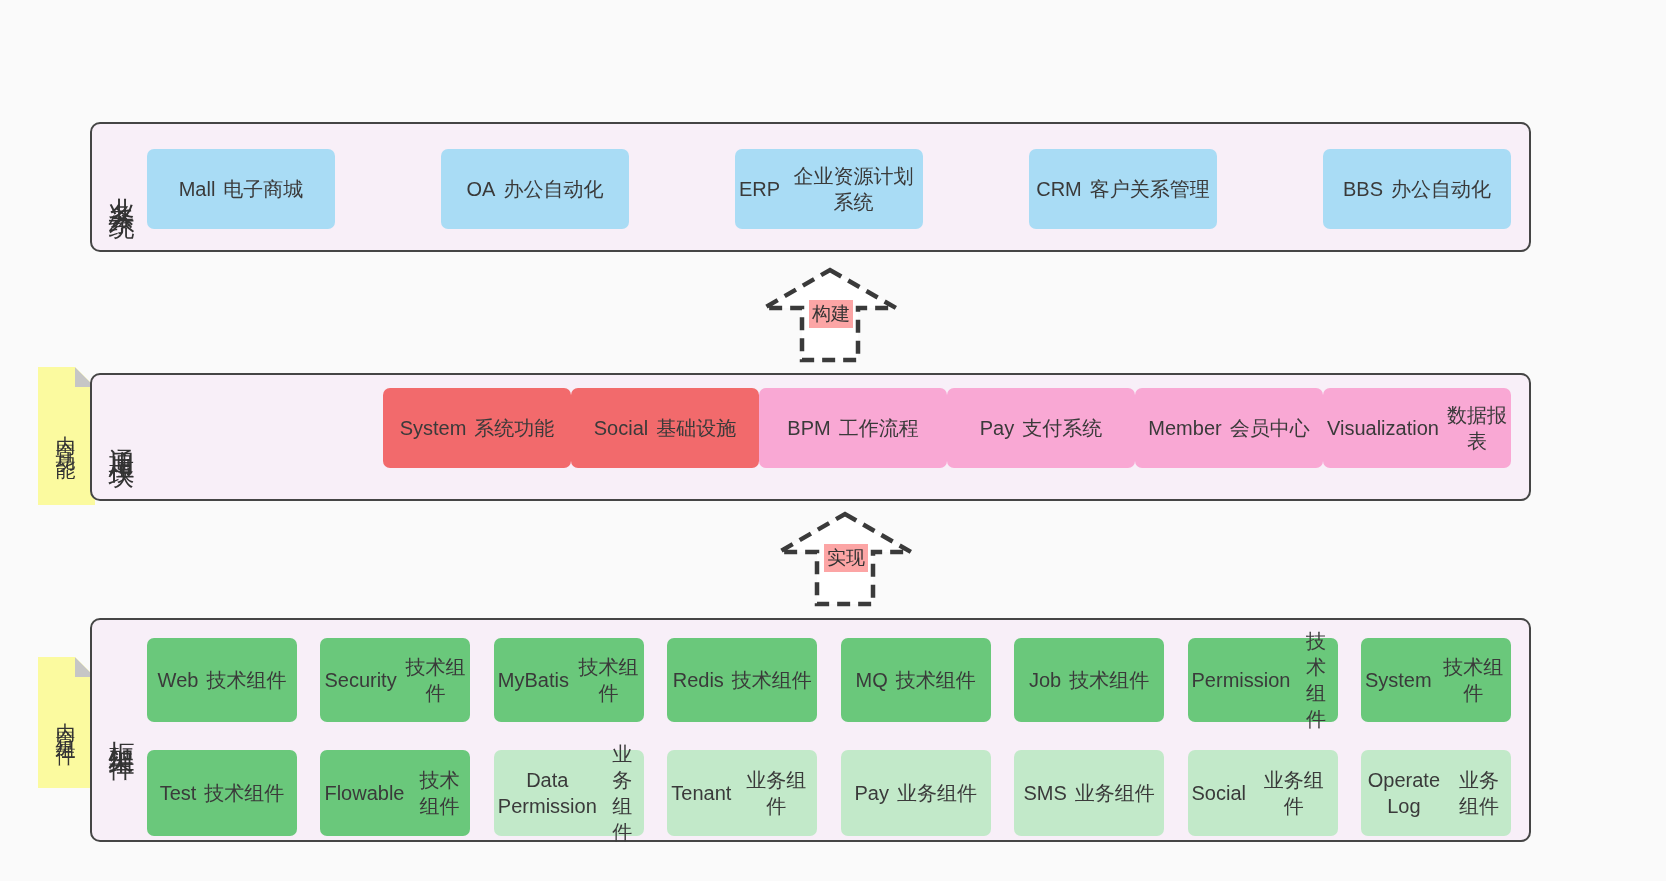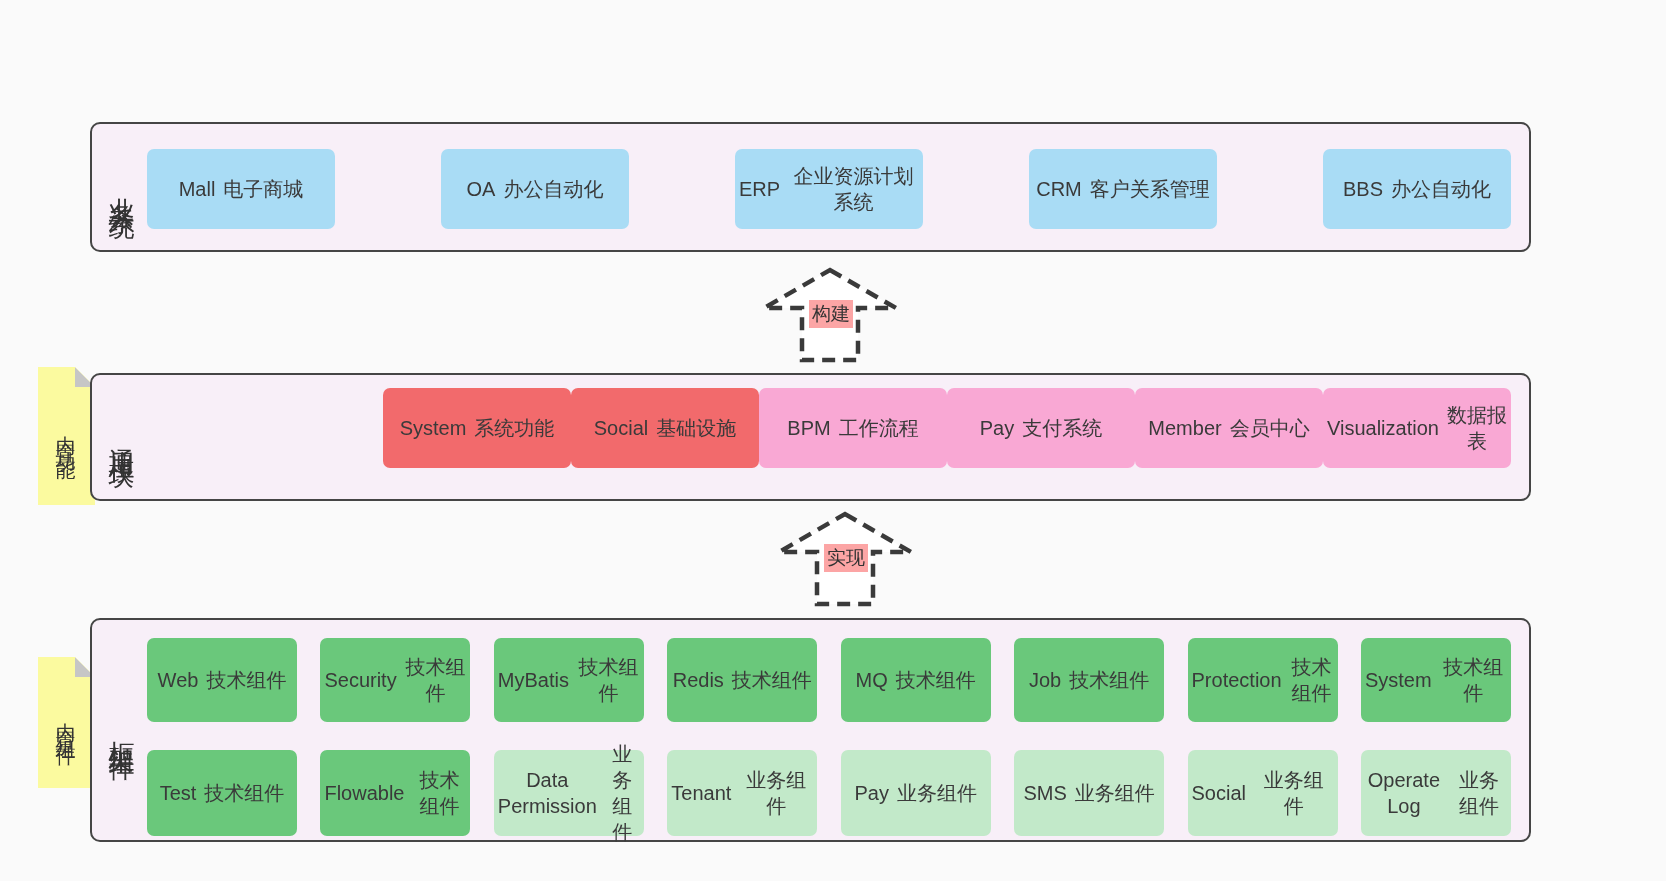--- a/index.html
+++ b/index.html
@@ -177,21 +177,21 @@
       </div>
       <div class="box w150 c-green">
         <div class="box-title">MQ</div>
         <div class="box-subtitle">技术组件</div>
       </div>
       <div class="box w150 c-green">
         <div class="box-title">Job</div>
         <div class="box-subtitle">技术组件</div>
       </div>
       <div class="box w150 c-green">
-        <div class="box-title">Protection</div>
+        <div class="box-title">Permission</div>
         <div class="box-subtitle">技术组件</div>
       </div>
       <div class="box w150 c-green">
         <div class="box-title">System</div>
         <div class="box-subtitle">技术组件</div>
       </div>
     </div>
     <div class="boxes row2">
       <div class="box w150 c-green">
         <div class="box-title">Test</div>

